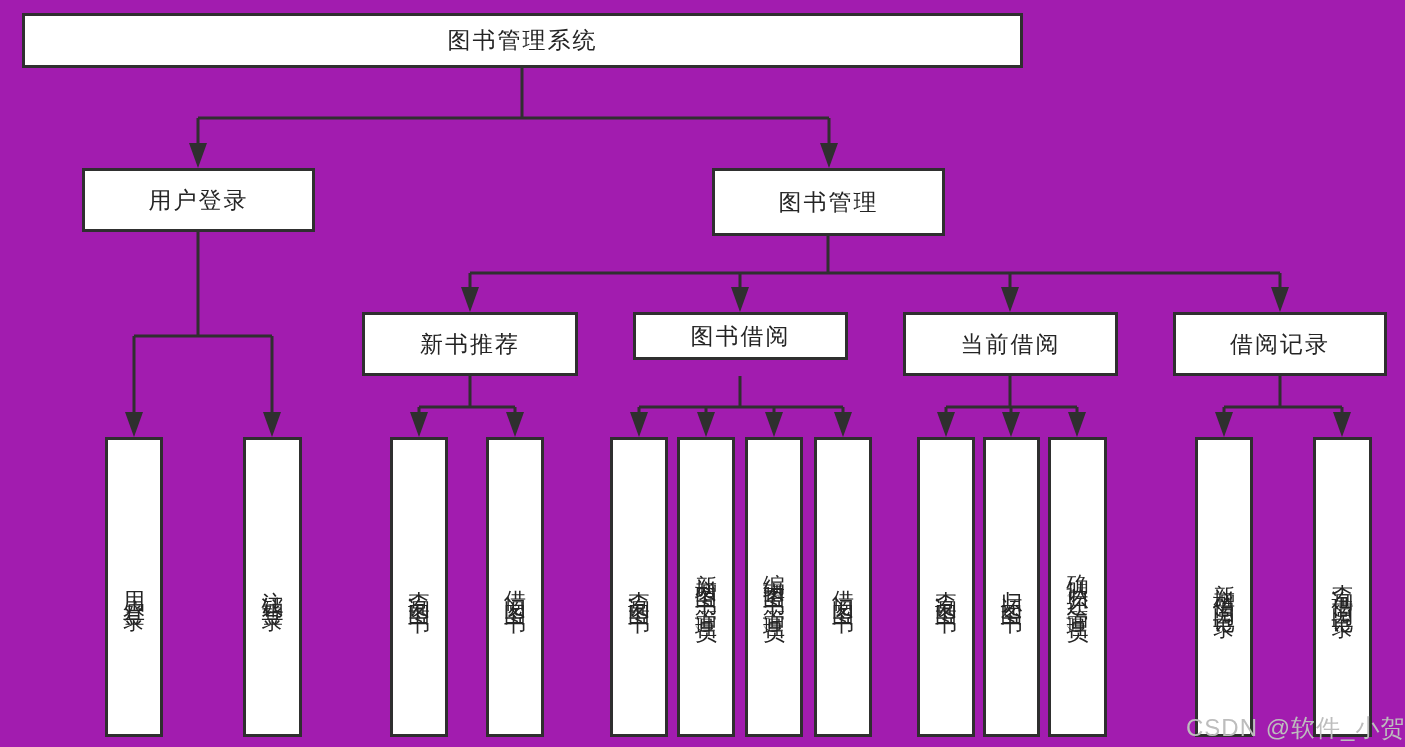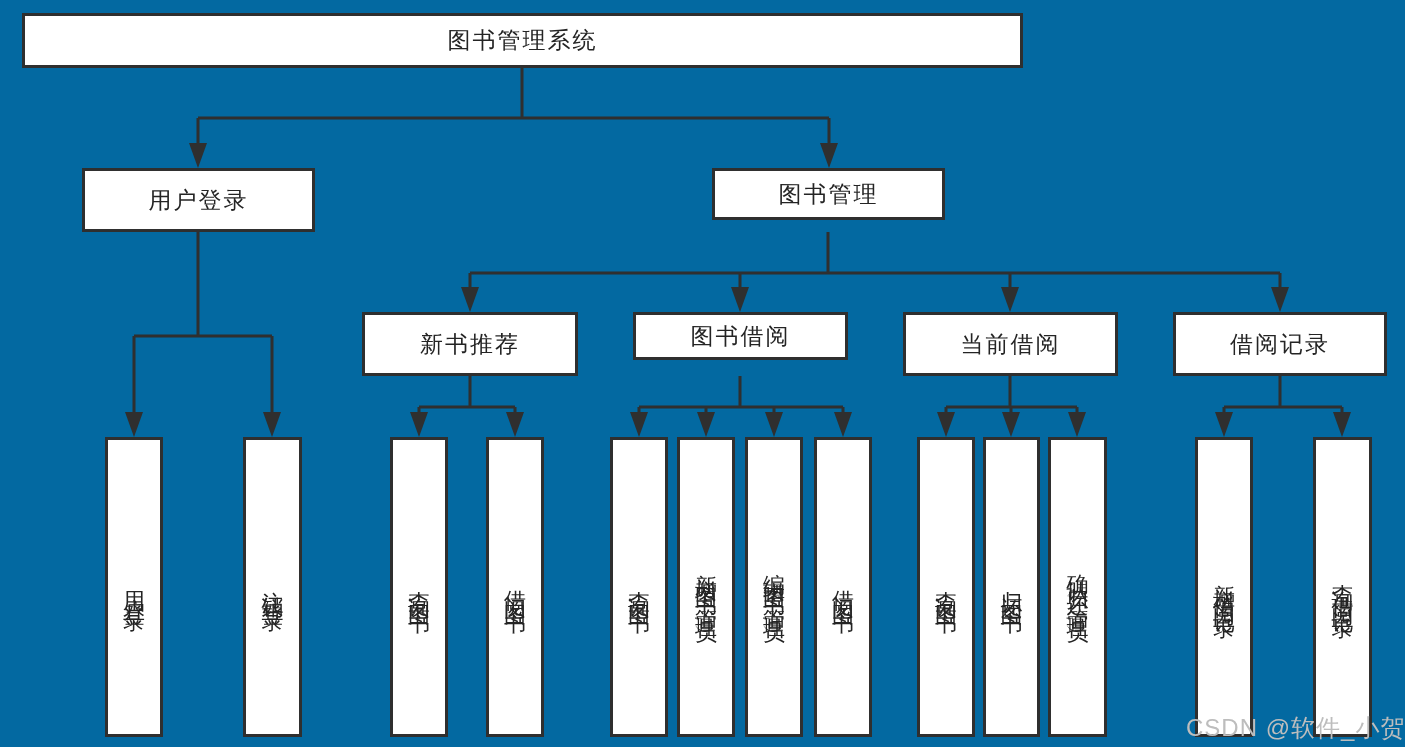--- a/index.html
+++ b/index.html
@@ -1,17 +1,17 @@
 <!DOCTYPE html>
 <html><head>
 <meta charset="utf-8">
 <style>
   html, body { margin:0; padding:0; background:#ffffff; }
   .canvas {
-    position:relative; width:1405px; height:747px; background:#0369a1;
+    position:relative; width:1405px; height:747px; background:#a21caf;
     font-family:"Liberation Sans", sans-serif; overflow:hidden;
   }
   .connectors { position:absolute; left:0; top:0; width:1405px; height:747px; }
   .node {
     position:absolute; box-sizing:border-box;
     border:3px solid #2f2f2f; background:#ffffff;
     display:flex; align-items:center; justify-content:center;
     color:#242424;
   }
   .h-node { font-size:23px; letter-spacing:2px; white-space:nowrap; }
@@ -57,21 +57,21 @@
       <polygon points="1011,437 1002,412 1020,412"></polygon>
       <polygon points="1077,437 1068,412 1086,412"></polygon>
       <polygon points="1224,437 1215,412 1233,412"></polygon>
       <polygon points="1342,437 1333,412 1351,412"></polygon>
     </g>
   </svg>
 
   <div class="node h-node" style="left:22px; top:13px; width:1001px; height:55px;">图书管理系统</div>
 
   <div class="node h-node" style="left:82px; top:168px; width:233px; height:64px;">用户登录</div>
-  <div class="node h-node" style="left:712px; top:168px; width:233px; height:52px;">图书管理</div>
+  <div class="node h-node" style="left:712px; top:168px; width:233px; height:68px;">图书管理</div>
 
   <div class="node h-node" style="left:362px; top:312px; width:216px; height:64px;">新书推荐</div>
   <div class="node h-node" style="left:633px; top:312px; width:215px; height:48px;">图书借阅</div>
   <div class="node h-node" style="left:1173px; top:312px; width:214px; height:64px;">借阅记录</div>
   <div class="node h-node" style="left:903px; top:312px; width:215px; height:64px;">当前借阅</div>
 
   <div class="node v-node" style="left:105px; top:437px; width:58px; height:300px;">用户登录</div>
   <div class="node v-node" style="left:243px; top:437px; width:59px; height:300px;">注销登录</div>
 
   <div class="node v-node" style="left:390px; top:437px; width:58px; height:300px;">查询图书</div>

